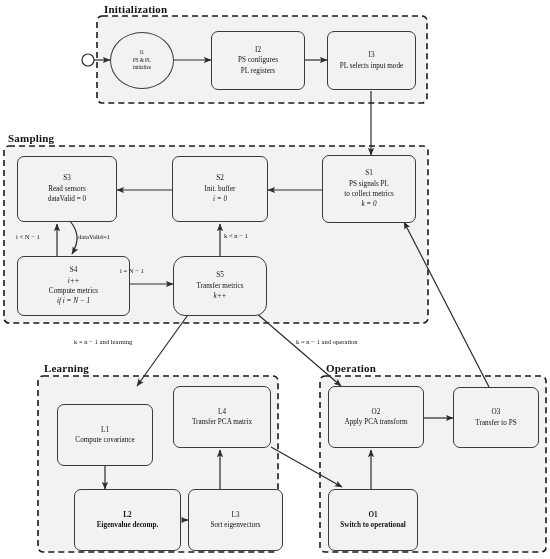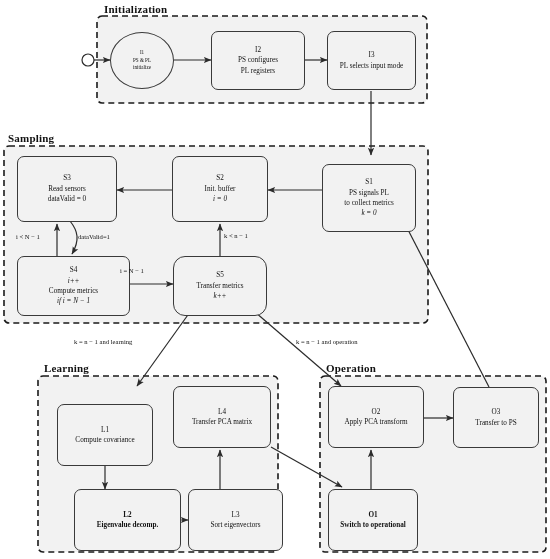--- a/index.html
+++ b/index.html
@@ -137,21 +137,21 @@
     </span>
   </div>
 
   <div class="node" style="left:327px;top:31px;width:89px;height:59px;">
     <span class="txt">
       <span class="ln">I3</span>
       <span class="ln">PL selects input mode</span>
     </span>
   </div>
 
-  <div class="node" style="left:322px;top:155px;width:94px;height:68px;margin-top:9px;">
+  <div class="node" style="left:322px;top:155px;width:94px;height:68px;">
     <span class="txt">
       <span class="ln">S1</span>
       <span class="ln">PS signals PL</span>
       <span class="ln">to collect metrics</span>
       <span class="ln it">k  =  0</span>
     </span>
   </div>
 
   <div class="node" style="left:172px;top:156px;width:96px;height:66px;">
     <span class="txt">

